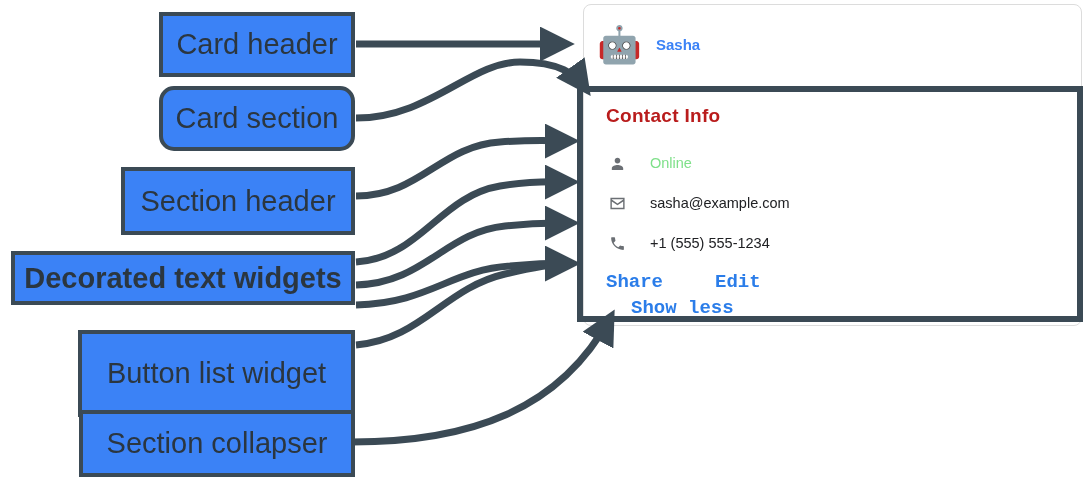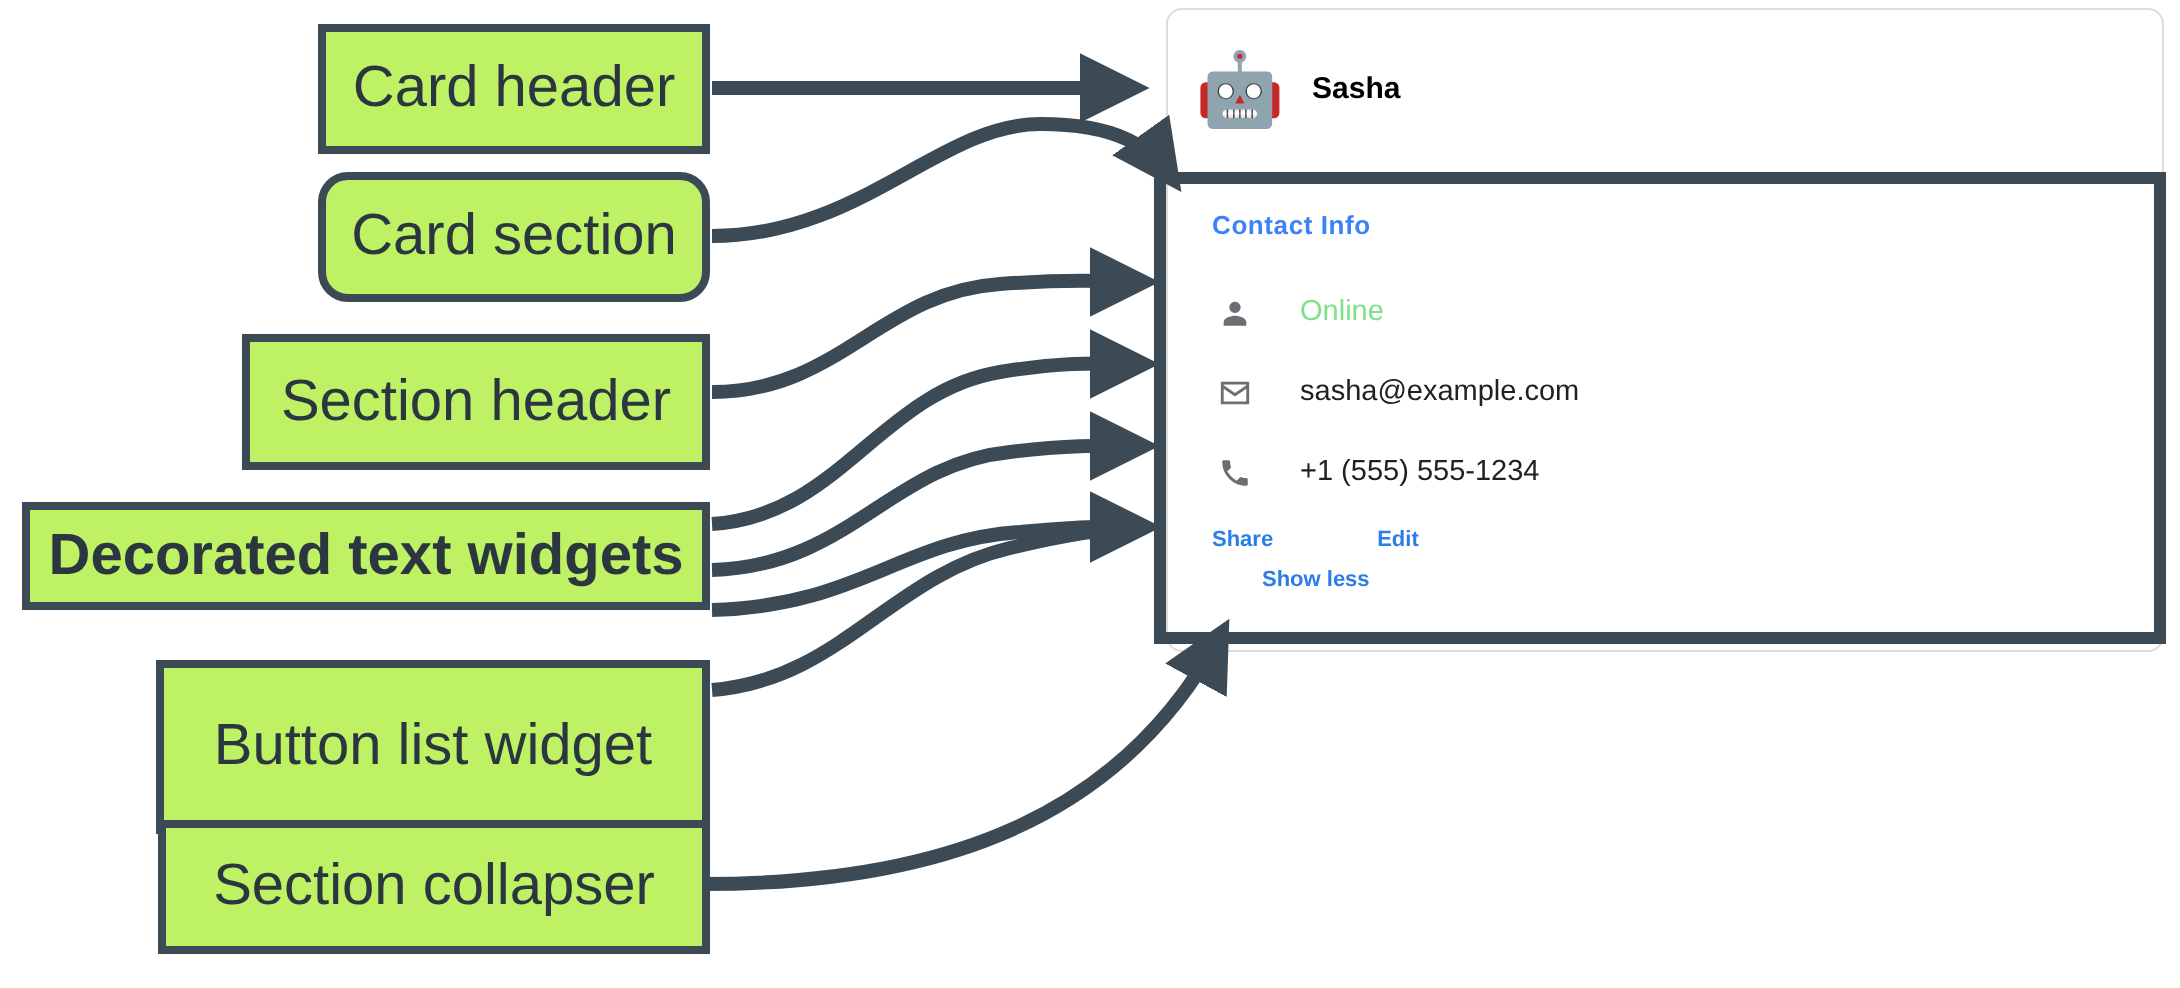--- a/index.html
+++ b/index.html
@@ -16,21 +16,21 @@
     height: 494px;
     overflow: hidden;
     background: #ffffff;
   }
 
   
   .callout {
     position: absolute;
     box-sizing: border-box;
     border: 4px solid #3b4a55;
-    background: #bef264;
+    background: #3b82f6;
     color: #2b3640;
     font-size: 29px;
     line-height: 1;
     display: flex;
     align-items: center;
     justify-content: center;
     padding: 0 14px;
     white-space: nowrap;
     z-index: 4;
   }
@@ -73,21 +73,21 @@
     align-items: center;
     justify-content: center;
     font-size: 36px;
     line-height: 1;
     margin-right: 14px;
   }
   .header-text { display: flex; flex-direction: column; justify-content: center; }
   .header-title {
     font-size: 15px;
     font-weight: bold;
-    color: #000000;
+    color: #3b82f6;
     line-height: 1.5;
   }
   .header-subtitle {
     font-size: 14.5px;
     color: #5f6368;
     line-height: 1.6;
   }
 
   
   #section-outline {
@@ -105,23 +105,23 @@
 
   .card-section {
     position: absolute;
     left: 0;
     top: 82px;
     width: 497px;
     box-sizing: border-box;
     padding: 18px 22px 10px 22px;
   }
   .section-header {
-    font-size: 13px;
+    font-size: 19px;
     font-weight: bold;
-    color: #3b82f6;
+    color: #b91c1c;
     letter-spacing: 0.3px;
     margin-bottom: 16px;
   }
   .row {
     display: flex;
     align-items: center;
     height: 40px;
   }
   .row-icon {
     width: 22px;
@@ -139,28 +139,28 @@
   }
   .row-text.status { color: #7fe08a; }
 
   .button-list {
     display: flex;
     align-items: center;
     margin-top: 8px;
     margin-bottom: 4px;
   }
   .link-btn {
-    font-size: 11px;
+    font-size: 19px;
     font-weight: bold;
     color: #2b7de9;
     background: none;
     border: none;
     padding: 0;
     cursor: pointer;
-    font-family: Liberation Sans, sans-serif;
+    font-family: Liberation Mono, monospace;
   }
   .link-btn.first { margin-right: 52px; }
 
   .collapser {
     margin-top: 0;
     padding-left: 25px;
   }
   .collapser .link-btn { font-weight: bold; }
 </style>
 </head>

